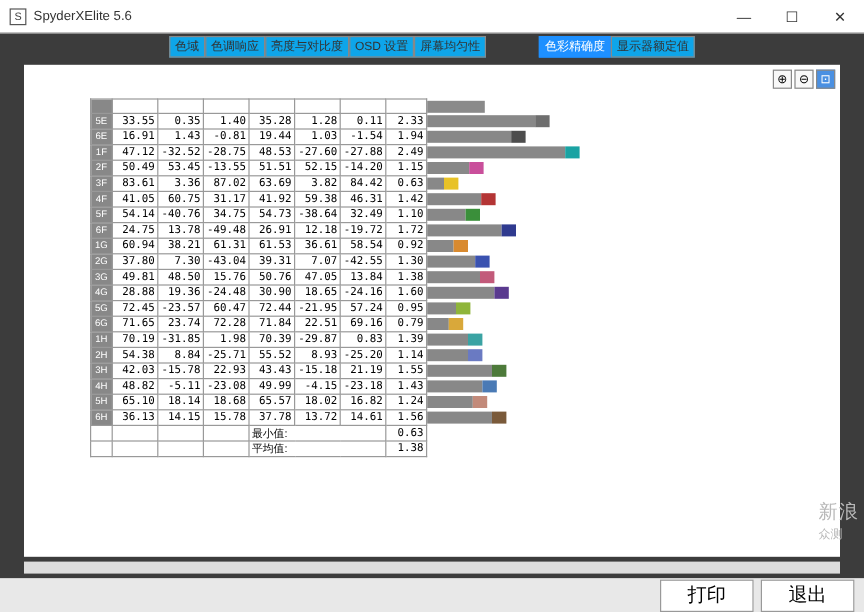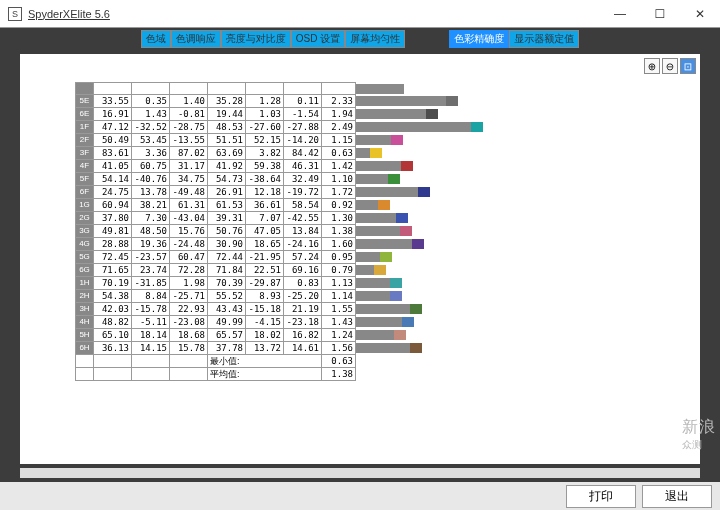--- a/index.html
+++ b/index.html
@@ -1,19 +1,19 @@
 <!DOCTYPE html>
 <html><head>
 <meta charset="utf-8">
 <style>
 * { box-sizing: border-box; margin: 0; padding: 0; }
 body { font-family: "Microsoft YaHei", sans-serif; background: #fff; width: 720px; height: 510px; overflow: hidden; position: relative; }
 .titlebar { height: 28px; display: flex; align-items: center; padding-left: 8px; border-bottom: 1px solid #999; background: #fff; position: relative; }
 .titlebar .icon-s { width: 14px; height: 14px; border: 1px solid #555; display: inline-flex; align-items: center; justify-content: center; font-size: 9px; margin-right: 6px; color: #444; }
-.titlebar .title { font-size: 11px; color: #333; text-decoration: underline; }
+.titlebar .title { font-size: 11px; color: #333; }
 .winbtns { position: absolute; right: 0; top: 0; display: flex; height: 28px; }
 .winbtns div { width: 40px; display: flex; align-items: center; justify-content: center; font-size: 12px; color: #333; }
 .content-outer { background: #3c3c3c; height: 454px; padding: 0; position: relative; }
 .tabs { display: flex; justify-content: center; padding-top: 2px; padding-bottom: 2px; }
 .tab { font-size: 10px; padding: 1px 4px; background: #0ea5e9; border: 1px solid #888; color: #333; margin: 0; }
 .tab.active { background: #1e90ff; color: #fff; border-color: #1e90ff; margin-left: 44px; }
 .report { background: #fff; margin: 4px 20px 2px 20px; height: 410px; position: relative; overflow: hidden; }
 .zoom-icons { position: absolute; right: 4px; top: 4px; display: flex; gap: 2px; z-index: 2; }
 .zoom-icons span { width: 16px; height: 16px; border: 1px solid #888; background: #f8f8f8; display: flex; align-items: center; justify-content: center; font-size: 10px; }
 .zoom-icons span.active { background: #4a90e2; color: #fff; }
@@ -21,21 +21,21 @@
 table { border-collapse: collapse; font-size: 9px; font-family: monospace; }
 td { border: 1px solid #999; padding: 0 2px; text-align: right; height: 12px; line-height: 12px; white-space: nowrap; }
 td.label { width: 18px; background: #888; color: #fff; text-align: center; font-family: sans-serif; font-size: 8px; }
 td.num { width: 38px; }
 td.de { width: 34px; }
 td.bar-cell { width: 200px; padding: 0; border: none; position: relative; }
 .bar-bg { position: absolute; left: 0; top: 1px; height: 10px; background: #888; }
 .swatch { position: absolute; height: 10px; width: 12px; top: 1px; }
 .summary-row td.slab { text-align: left; font-family: sans-serif; padding-left: 2px; margin-left: 12px; }
 .footer { position: absolute; bottom: 0; left: 0; right: 0; height: 28px; background: #e8e8e8; display: flex; align-items: center; justify-content: flex-end; padding-right: 8px; gap: 6px; }
-.footer .btn { background: #fff; border: 1px solid #999; font-size: 12px; padding: 2px 22px; }
+.footer .btn { background: #fff; border: 1px solid #999; font-size: 16px; padding: 2px 22px; }
 .watermark { position: absolute; right: 4px; bottom: 30px; font-size: 16px; color: #b8b8b8; font-family: serif; letter-spacing: 1px; pointer-events: none; }
 .watermark .sub { font-size: 10px; display: block; letter-spacing: 0; }
 .scrollbar-h { position: absolute; left: 20px; right: 20px; bottom: 4px; height: 10px; background: #ddd; }
 </style>
 </head>
 <body>
 
 <div class="titlebar">
   <span class="icon-s">S</span>
   <span class="title">SpyderXElite 5.6</span>
@@ -275,21 +275,21 @@
               </td>
             </tr>
             <tr>
               <td class="label">1H</td>
               <td class="num">70.19</td>
               <td class="num">-31.85</td>
               <td class="num">1.98</td>
               <td class="num">70.39</td>
               <td class="num">-29.87</td>
               <td class="num">0.83</td>
-              <td class="de">1.13</td>
+              <td class="de">1.39</td>
               <td class="bar-cell">
                 <div class="bar-bg" style="width:34px"></div>
                 <div class="swatch" style="left:34px;background:#3aa3a3"></div>
               </td>
             </tr>
             <tr>
               <td class="label">2H</td>
               <td class="num">54.38</td>
               <td class="num">8.84</td>
               <td class="num">-25.71</td>

